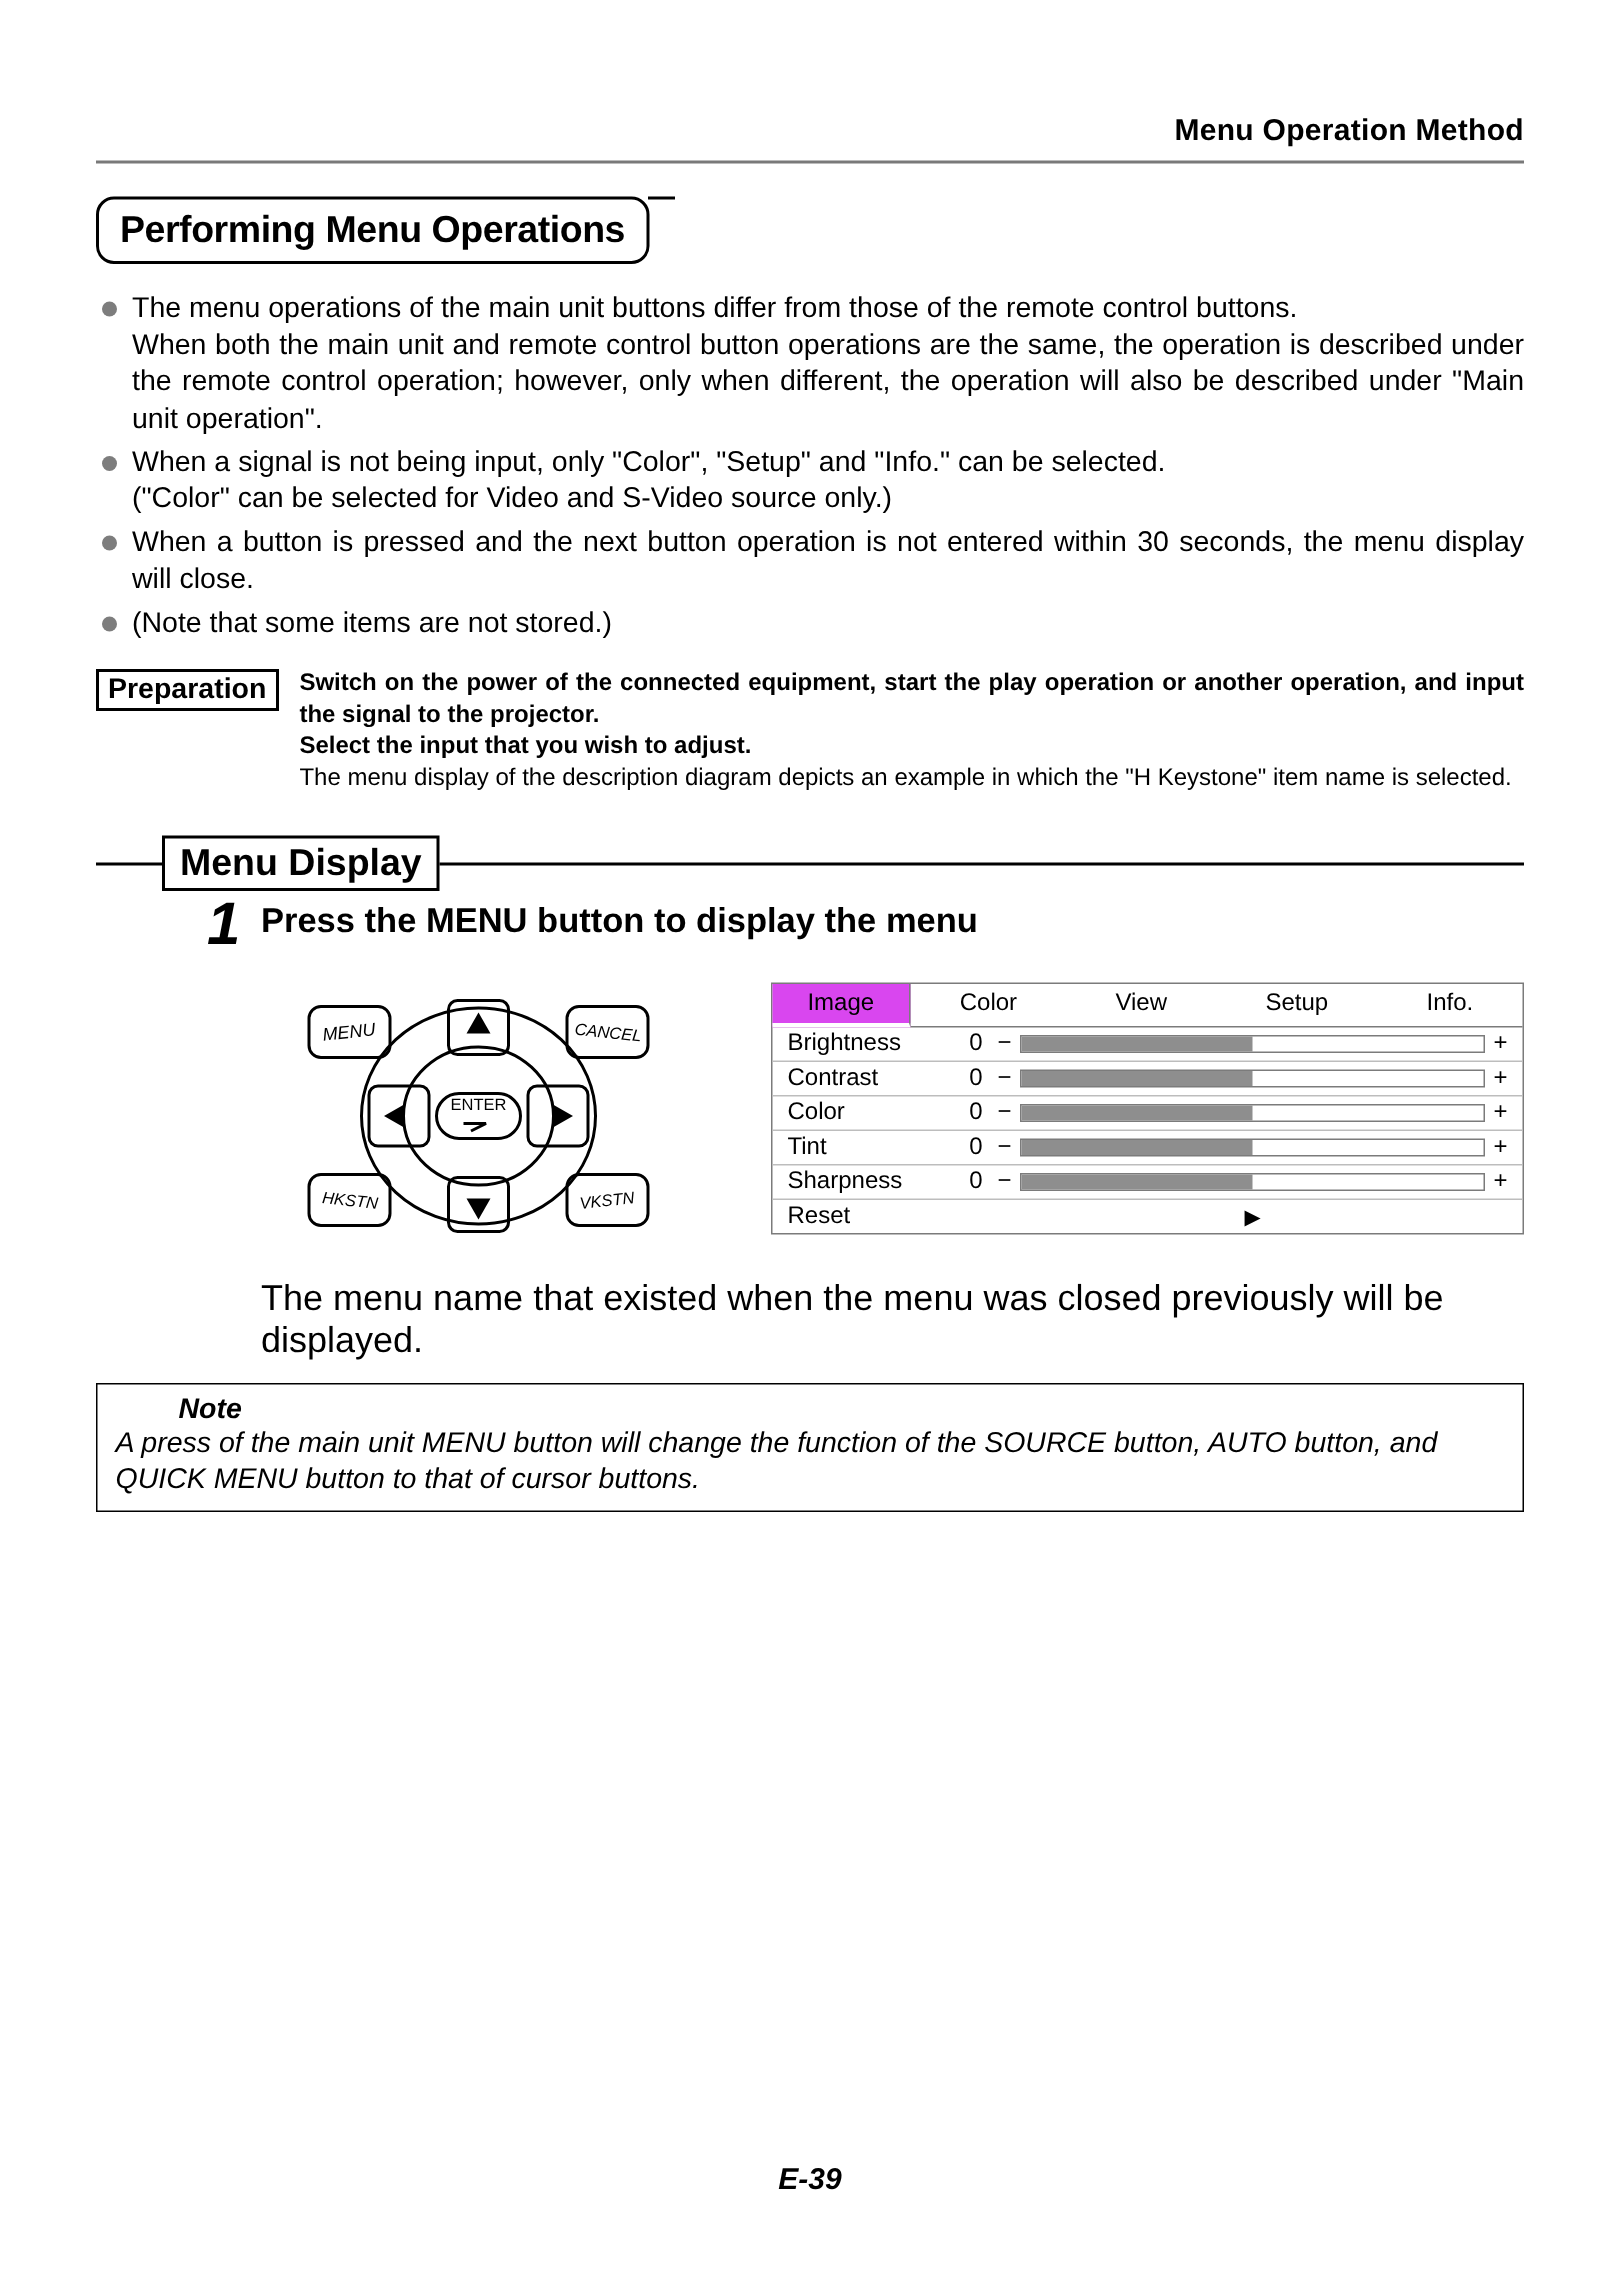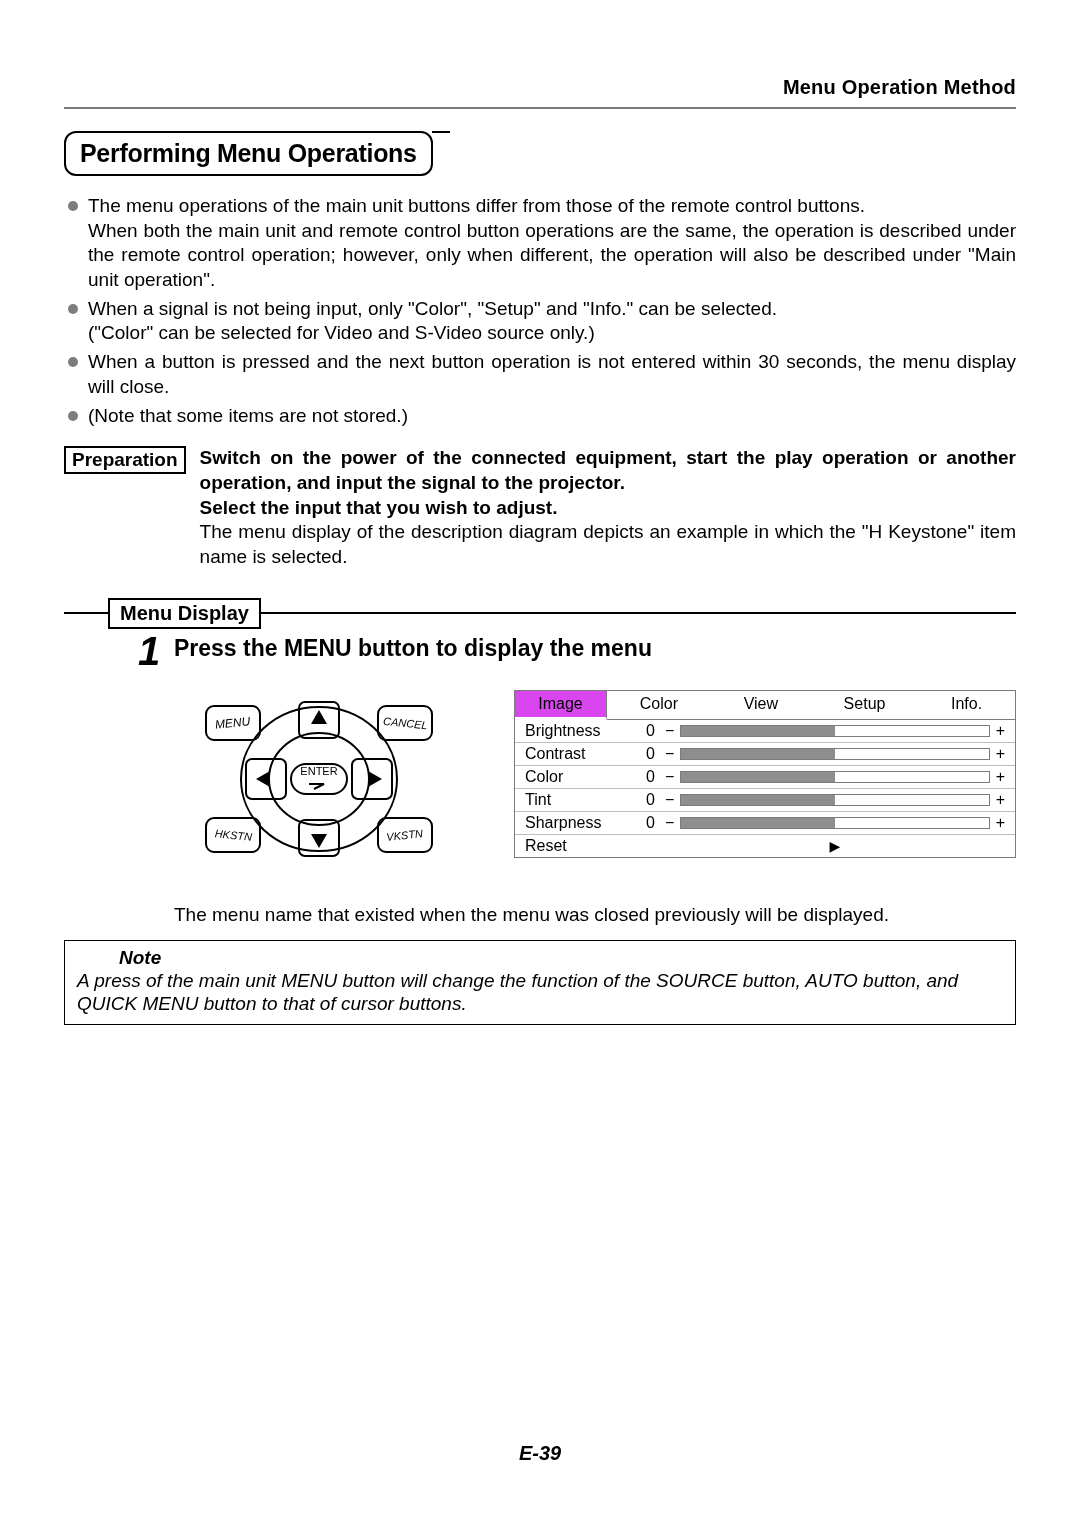--- a/index.html
+++ b/index.html
@@ -84,42 +84,42 @@
   .prep-label {
     border: 2px solid #000;
     font-weight: 700;
     font-size: 19px;
     padding: 1px 6px;
     white-space: nowrap;
     align-self: flex-start;
   }
   .prep-text {
     padding-left: 14px;
-    font-size: 19px;
+    font-size: 16px;
     line-height: 1.3;
     text-align: justify;
   }
   .prep-text .b { font-weight: 700; }
   .step-section {
     margin-top: 20px;
   }
   .step-header-row {
     display: flex;
     align-items: center;
     gap: 0;
   }
   .step-rule-left {
     flex: 0 0 44px;
     height:2px;
     background:#000;
   }
   .step-label-box {
     border:2px solid #000;
     font-weight:700;
-    font-size:20px;
+    font-size:25px;
     padding:2px 10px;
     white-space:nowrap;
   }
   .step-rule-right {
     flex:1;
     height:2px;
     background:#000;
   }
   .step-num {
     font-family: Arial, Helvetica, sans-serif;
@@ -197,23 +197,23 @@
   }
   .mslider-fill {
     position:absolute;
     left:0; top:0; bottom:0;
     width:50%;
     background:#8e8e8e;
   }
   .mrow.reset .mslider { justify-content:center; }
   .mrow.reset .arrow { font-size:14px; }
   .after-text {
-    margin-top:26px;
+    margin-top:8px;
     padding-left:110px;
-    font-size:19px;
+    font-size:24px;
   }
   .note-box {
     border:1px solid #000;
     margin-top:14px;
     padding:6px 12px 8px 12px;
     font-size:19px;
   }
   .note-box .note-title { font-weight:700; font-style: italic; margin-left: 42px; }
   .note-box .note-body { font-style: italic; line-height:1.25; }
   .page-num {

